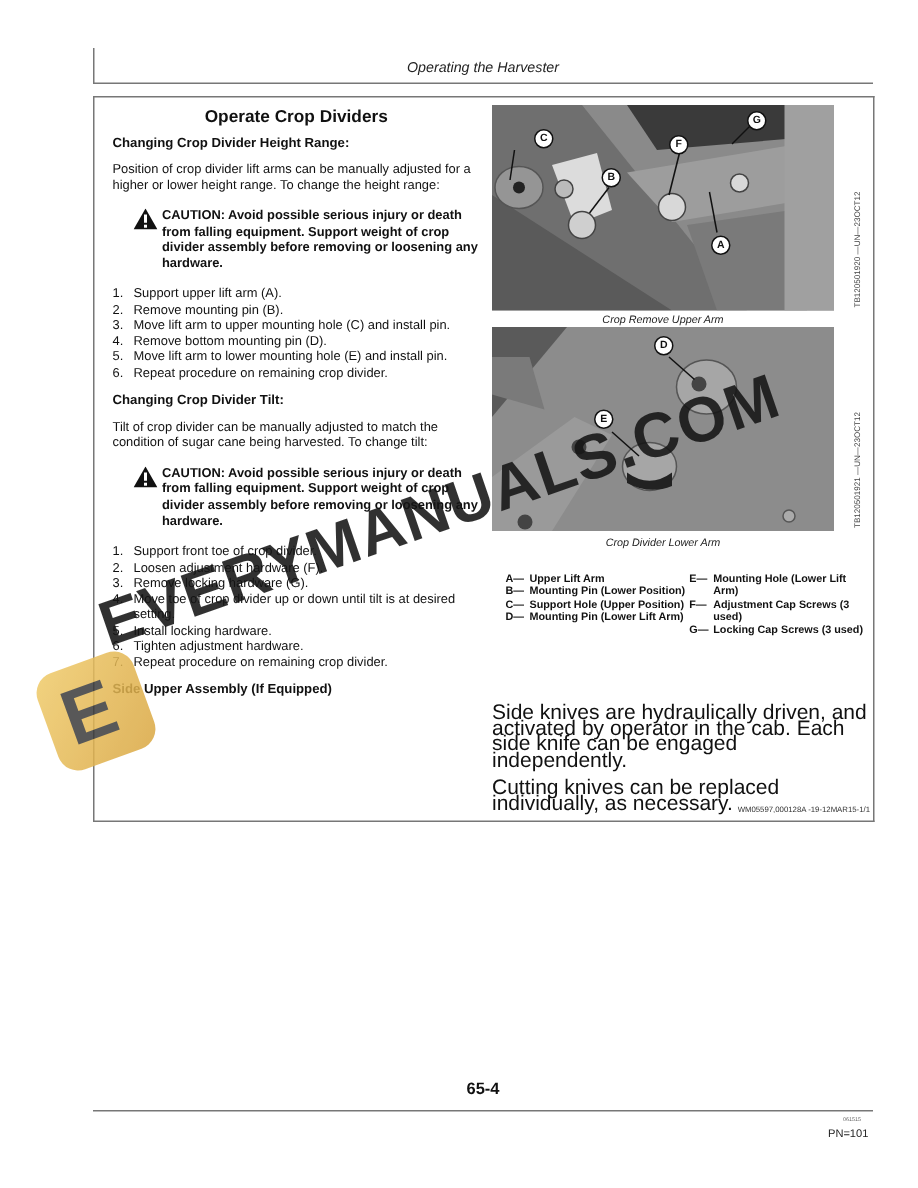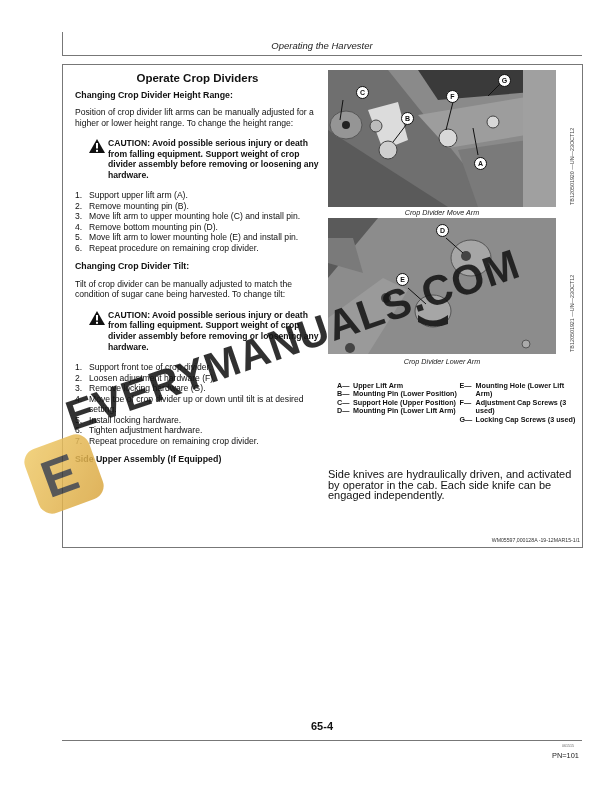--- a/index.html
+++ b/index.html
@@ -30,21 +30,21 @@
     .cap1 { top:208px; }
     .cap2 { top:357px; }
     .sidecode { position:absolute; font-size:5.4px; color:#444; transform:rotate(-90deg); transform-origin:left top; white-space:nowrap; }
     .callout { position:absolute; width:11px; height:11px; border-radius:50%; background:#fff; border:1.4px solid #111; font-size:7px; font-weight:bold; text-align:center; line-height:11px; color:#111; }
 
     .legend { position:absolute; left:337px; top:382px; width:245px; font-size:7.2px; line-height:8.4px; font-weight:bold; color:#111; display:flex; }
     .legend .lcol { width:127px; }
     .legend .li { display:flex; margin-bottom:0; }
     .legend .lk { width:16px; flex:none; }
 
-    .col-right-text { position:absolute; left:328px; top:469px; width:250px; font-size:11px; line-height:10.5px; }
+    .col-right-text { position:absolute; left:328px; top:469px; width:250px; font-size:14px; line-height:10.5px; }
     .docref { position:absolute; right:32px; top:537px; font-size:5.2px; color:#333; }
 
     .foot-rule { position:absolute; left:62px; top:740px; width:520px; height:1px; background:#777; }
     .pagenum { position:absolute; left:62px; top:720px; width:520px; text-align:center; font-size:11px; font-weight:bold; }
     .foot-small { position:absolute; left:562px; top:744px; font-size:3.6px; color:#666; }
     .foot-pn { position:absolute; left:552px; top:751px; font-size:7.4px; color:#222; }
 
     .wm-text { position:absolute; left:60px; top:395px; font-size:42px; font-weight:bold; color:rgba(20,20,20,0.88); transform:rotate(-19deg); transform-origin:left top; letter-spacing:1px; white-space:nowrap; pointer-events:none; }
     .wm-logo { position:absolute; left:30px; top:440px; width:68px; height:68px; border-radius:14px; background:linear-gradient(135deg,#f0cb6a,#d9a640); transform:rotate(-20deg); opacity:0.85; }
     .wm-logo span { position:absolute; left:12px; top:4px; font-size:52px; font-weight:bold; color:#3c3c3c; }
@@ -170,21 +170,21 @@
     <line x1="125" y1="32" x2="118" y2="60" stroke="#111" stroke-width="1"></line>
     <line x1="172" y1="14" x2="160" y2="26" stroke="#111" stroke-width="1"></line>
     <line x1="150" y1="85" x2="145" y2="58" stroke="#111" stroke-width="1"></line>
   </svg>
   <div class="callout" style="left:28px;top:16px;">C</div>
   <div class="callout" style="left:73px;top:42px;">B</div>
   <div class="callout" style="left:118px;top:20px;">F</div>
   <div class="callout" style="left:170px;top:4px;">G</div>
   <div class="callout" style="left:146px;top:87px;">A</div>
 </div>
-<div class="caption cap1">Crop Divider Move Arm</div>
+<div class="caption cap1">Crop Remove Upper Arm</div>
 <div class="sidecode" style="left:569px;top:205px;">TB120501920 —UN—23OCT12</div>
 
 <div class="photo photo2">
   <svg width="228" height="136" viewBox="0 0 228 136">
     <rect x="0" y="0" width="228" height="136" fill="#8c8c8c"></rect>
     <polygon points="0,0 50,0 0,60" fill="#5a5a5a"></polygon>
     <polygon points="0,20 25,20 35,55 0,45" fill="#7a7a7a"></polygon>
     <polygon points="0,100 55,60 80,72 40,136 0,136" fill="#9a9a9a"></polygon>
     <ellipse cx="143" cy="40" rx="20" ry="18" fill="#a6a6a6" stroke="#555"></ellipse>
     <circle cx="138" cy="38" r="5" fill="#444"></circle>
@@ -232,20 +232,21 @@
       </div>
     <div class="li">
         <span class="lk">G—</span>
         <span>Locking Cap Screws (3 used)</span>
       </div>
   </div>
 </div>
 
 <div class="col-right-text">
   <p>Side knives are hydraulically driven, and activated by operator in the cab. Each side knife can be engaged independently.</p>
+  <p>Cutting knives can be replaced individually, as necessary.</p>
 </div>
 <div class="docref">WM05597,000128A -19-12MAR15-1/1</div>
 
 <div class="wm-logo">
     <span>E</span>
   </div>
 <div class="wm-text">EVERYMANUALS.COM</div>
 
 <div class="foot-rule"></div>
 <div class="pagenum">65-4</div>

